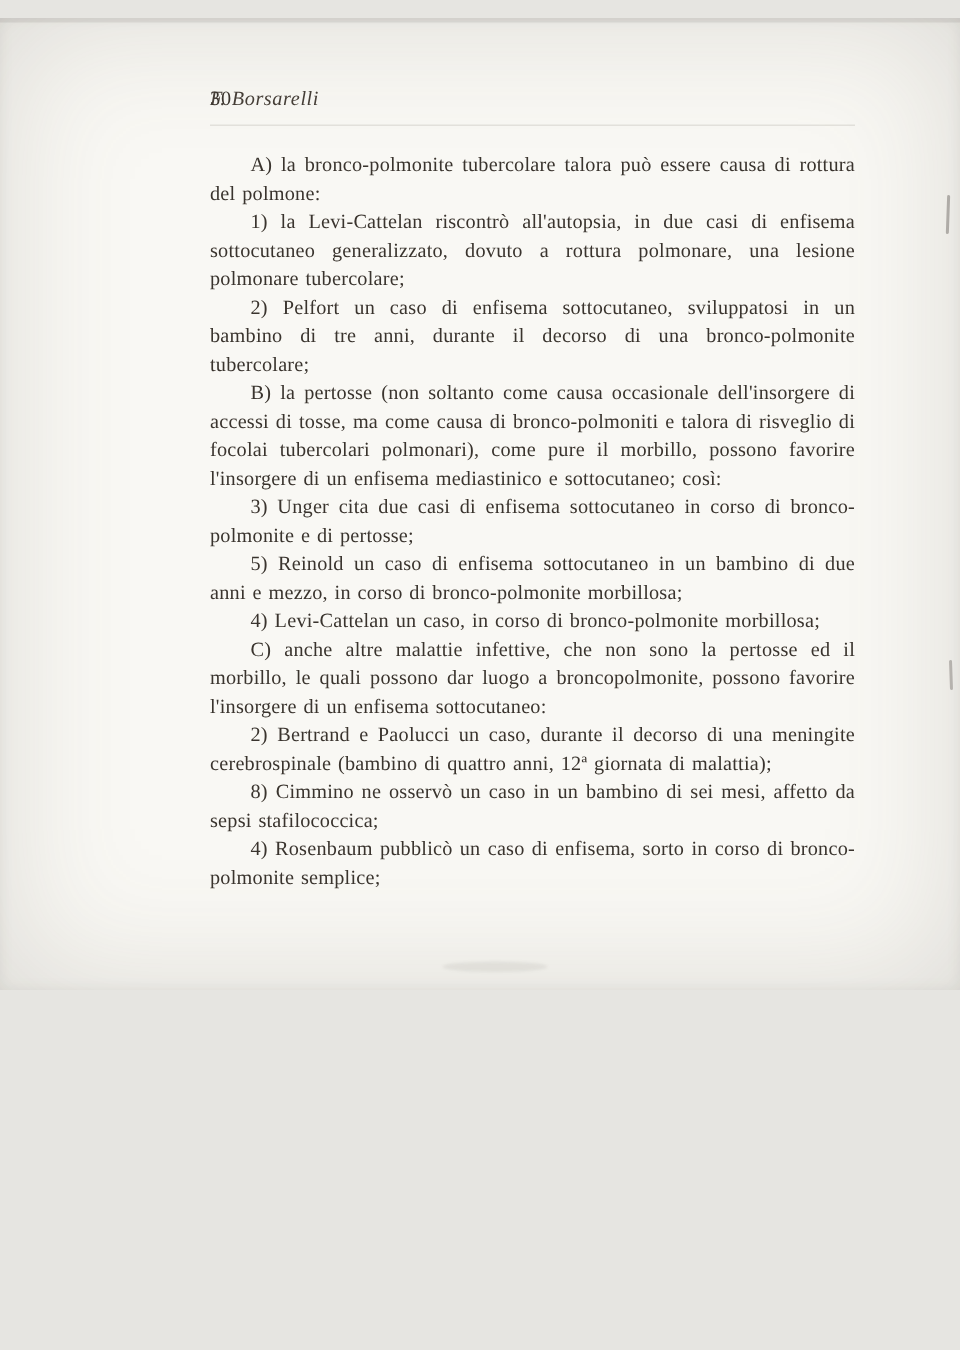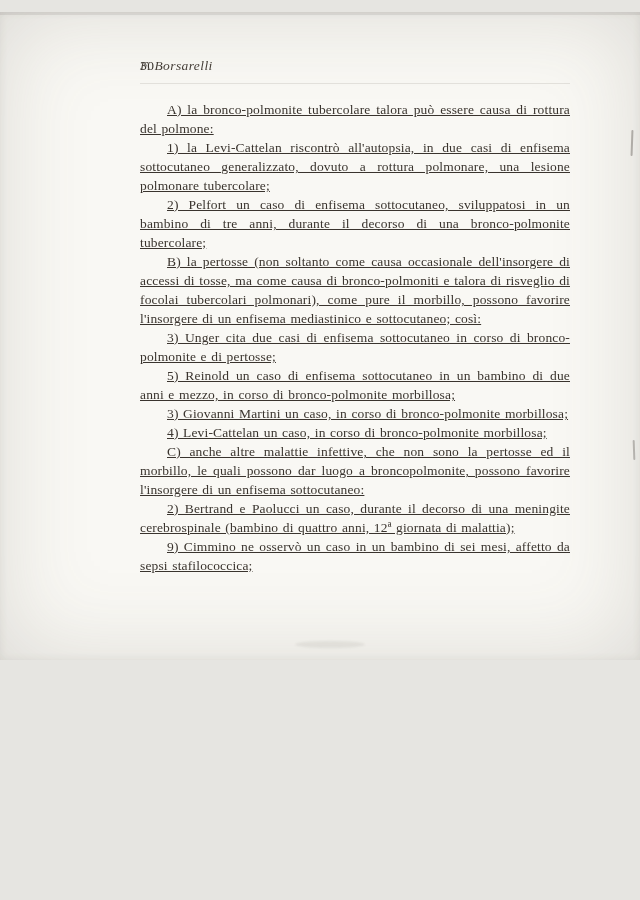--- a/index.html
+++ b/index.html
@@ -55,21 +55,20 @@
     margin-top: 16px;
     font-size: 13.5px;
     line-height: 19px;
     text-align: justify;
     letter-spacing: 0.15px;
     word-spacing: 1px;
   }
   .body-text p {
     margin: 0;
     text-indent: 27px;
-    text-decoration: underline;
   }
   
   .artifact {
     position: absolute;
     pointer-events: none;
   }
   .art-right-1 {
     right: 7px; top: 118px;
     width: 2px; height: 26px;
     background: rgba(60, 54, 48, 0.35);
@@ -112,25 +111,25 @@
 
     <div class="header-rule"></div>
 
     <div class="body-text">
         <p>A) la bronco-polmonite tubercolare talora può essere causa di rottura del polmone:</p>
         <p>1) la Levi-Cattelan riscontrò all'autopsia, in due casi di enfisema sottocutaneo generalizzato, dovuto a rottura polmonare, una lesione polmonare tubercolare;</p>
         <p>2) Pelfort un caso di enfisema sottocutaneo, sviluppatosi in un bambino di tre anni, durante il decorso di una bronco-polmonite tubercolare;</p>
         <p>B) la pertosse (non soltanto come causa occasionale dell'insorgere di accessi di tosse, ma come causa di bronco-polmoniti e talora di risveglio di focolai tubercolari polmonari), come pure il morbillo, possono favorire l'insorgere di un enfisema mediastinico e sottocutaneo; così:</p>
         <p>3) Unger cita due casi di enfisema sottocutaneo in corso di bronco-polmonite e di pertosse;</p>
         <p>5) Reinold un caso di enfisema sottocutaneo in un bambino di due anni e mezzo, in corso di bronco-polmonite morbillosa;</p>
-        <p>3) Giovanni Martini un caso, in corso di bronco-polmonite morbillosa;</p>
         <p>4) Levi-Cattelan un caso, in corso di bronco-polmonite morbillosa;</p>
         <p>C) anche altre malattie infettive, che non sono la pertosse ed il morbillo, le quali possono dar luogo a broncopolmonite, possono favorire l'insorgere di un enfisema sottocutaneo:</p>
         <p>2) Bertrand e Paolucci un caso, durante il decorso di una meningite cerebrospinale (bambino di quattro anni, 12ª giornata di malattia);</p>
-        <p>9) Cimmino ne osservò un caso in un bambino di sei mesi, affetto da sepsi stafilococcica;</p>
+        <p>8) Cimmino ne osservò un caso in un bambino di sei mesi, affetto da sepsi stafilococcica;</p>
+        <p>4) Rosenbaum pubblicò un caso di enfisema, sorto in corso di bronco-polmonite semplice;</p>
       </div>
 
   </div>
 
   <div class="artifact art-right-1"></div>
   <div class="artifact art-right-2"></div>
   <div class="artifact art-bottom"></div>
 
 </div>
 

